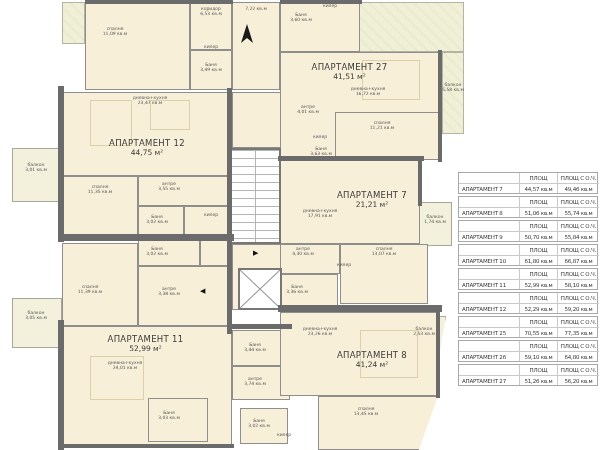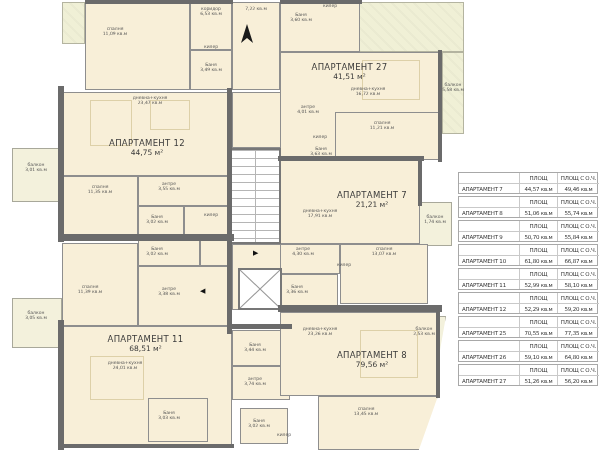--- a/index.html
+++ b/index.html
@@ -122,25 +122,25 @@
   <div class="apt" style="left:292px;top:62px;width:115px">
     <span class="apt-name">АПАРТАМЕНТ 27</span>
     <span class="apt-area">41,51 м²</span>
   </div>
   <div class="apt" style="left:322px;top:190px;width:100px">
     <span class="apt-name">АПАРТАМЕНТ 7</span>
     <span class="apt-area">21,21 м²</span>
   </div>
   <div class="apt" style="left:88px;top:334px;width:115px">
     <span class="apt-name">АПАРТАМЕНТ 11</span>
-    <span class="apt-area">68,51 м²</span>
+    <span class="apt-area">52,99 м²</span>
   </div>
   <div class="apt" style="left:322px;top:350px;width:100px">
     <span class="apt-name">АПАРТАМЕНТ 8</span>
-    <span class="apt-area">79,56 м²</span>
+    <span class="apt-area">41,24 м²</span>
   </div>
 
   <div class="rl" style="left:95px;top:26px;width:40px">
       <span>спалня</span>
       <span>11,09 кв.м</span>
     </div>
   <div class="rl" style="left:192px;top:6px;width:38px">
       <span>коридор</span>
       <span>6,53 кв.м</span>
     </div>

